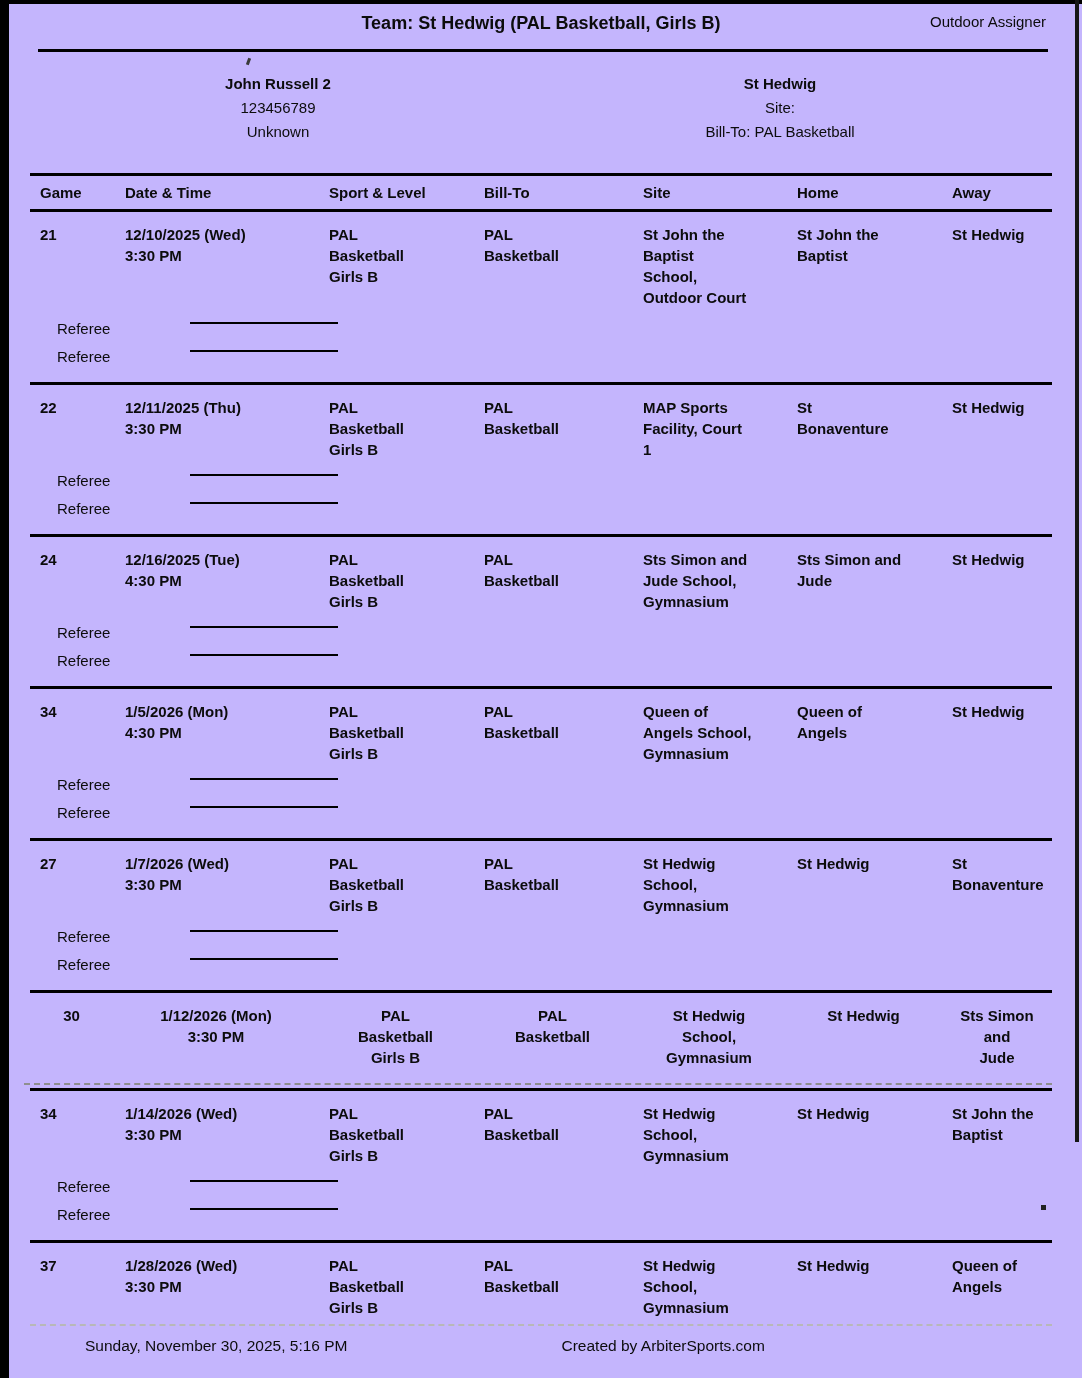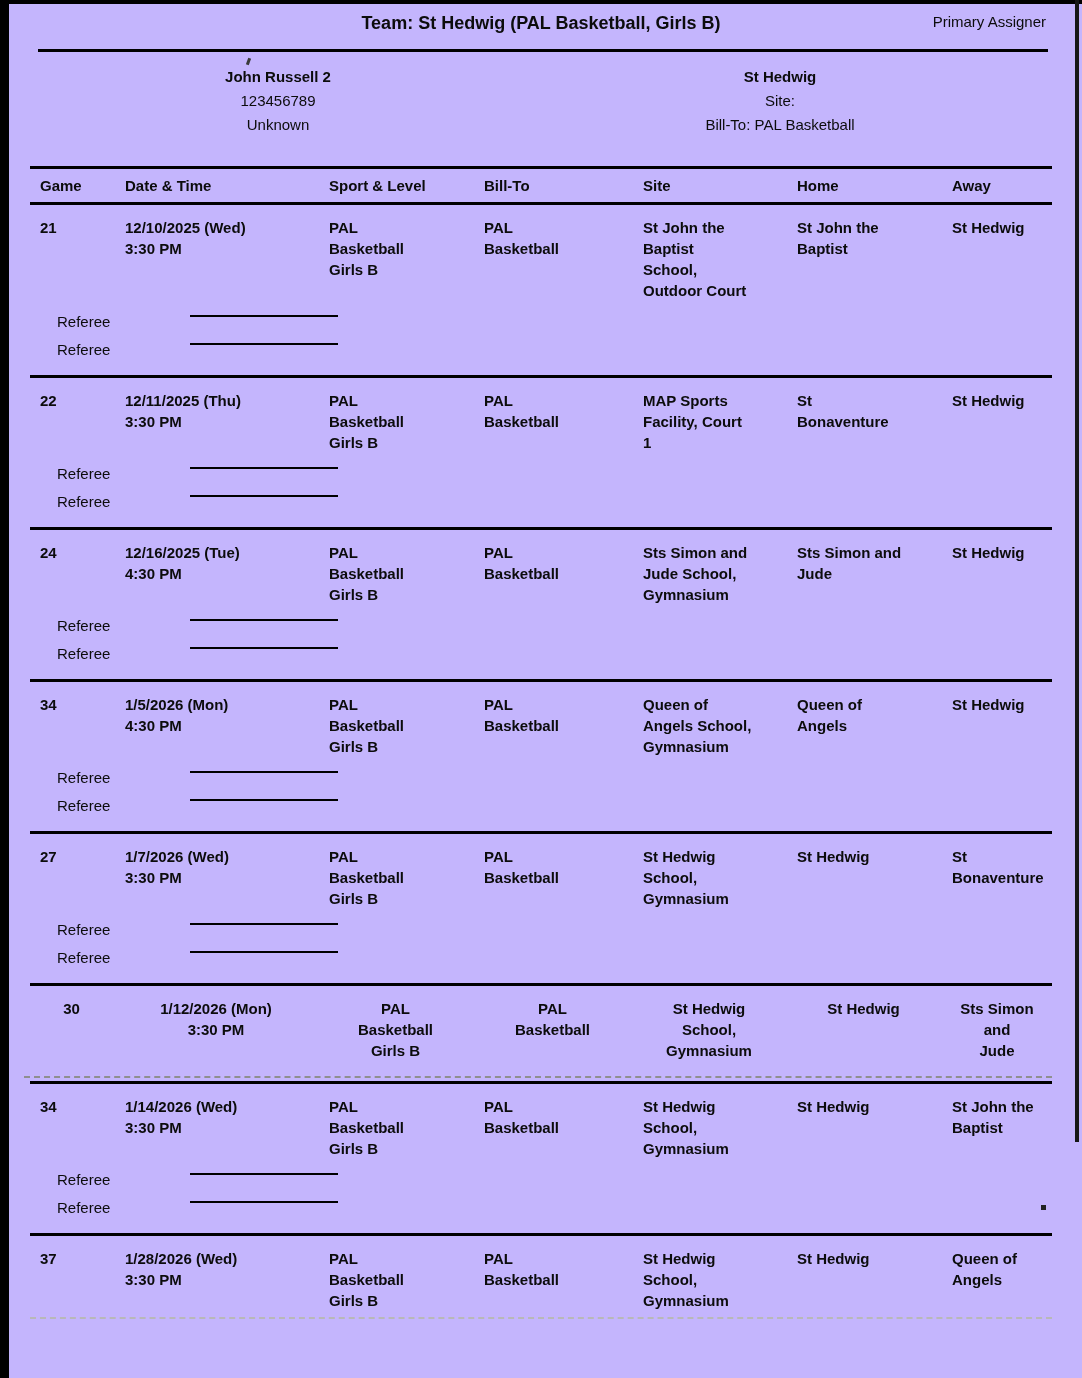--- a/index.html
+++ b/index.html
@@ -15,21 +15,21 @@
   
   .title-row{position:relative;height:40px;}
   .doc-title{margin:0;padding-top:9px;text-align:center;font-size:18px;font-weight:bold;}
   .corner-label{position:absolute;right:6px;top:9px;font-size:15px;font-weight:normal;}
   .title-rule{border:none;border-top:3px solid #000;margin:5px 4px 0 8px;}
 
   .info-row{display:flex;margin-top:13px;font-size:15px;line-height:24px;}
   .info-block{text-align:center;}
   .info-left{width:380px;margin-left:58px;}
   .info-right{width:380px;margin-left:122px;}
-  .bold{font-weight:bold;}
+  .bold{font-weight:bold;margin-top:7px;}
 
   
   .grid{display:grid;grid-template-columns:73px 192px 143px 147px 142px 143px 1fr;padding-left:10px;gap:12px;}
   .thead{margin-top:29px;border-top:3px solid #000;border-bottom:3px solid #000;
          padding:8px 0 8px 0;font-size:15px;font-weight:bold;}
   .thead .grid{padding-left:10px;}
   .cell{font-size:15px;font-weight:bold;line-height:21px;white-space:pre-line;padding-right:10px;}
   .game-row{padding-top:12px;}
   .div-solid{border-bottom:3px solid #000;}
   .div-dashed-solid{border-bottom:3px solid #000;text-align:center;}
@@ -56,21 +56,21 @@
 <div class="page">
   <div class="bar-top"></div>
   <div class="bar-left"></div>
   <div class="bar-right"></div>
   <div class="artifact-a"></div>
   <div class="artifact-b"></div>
 
   <div class="content">
     <div class="title-row">
       <h1 class="doc-title">Team: St Hedwig (PAL Basketball, Girls B)</h1>
-      <span class="corner-label">Primary Assigner</span>
+      <span class="corner-label">Outdoor Assigner</span>
     </div>
     <hr class="title-rule">
 
     <div class="info-row">
       <div class="info-block info-left">
         <div class="bold">John Russell 2</div>
         <div>123456789</div>
         <div>Unknown</div>
       </div>
       <div class="info-block info-right">
@@ -308,14 +308,18 @@
 School,
 Gymnasium</div>
       <div class="cell">St Hedwig</div>
       <div class="cell">Queen of Angels</div>
     </div>
 
     <div class="pad-bottom"></div>
   </section>
 </div>
 
+    <div class="footer">
+      <span>Sunday, November 30, 2025, 5:16 PM</span>
+      <span class="credit">Created by ArbiterSports.com</span>
+    </div>
   </div>
 </div>
 
 </body></html>

